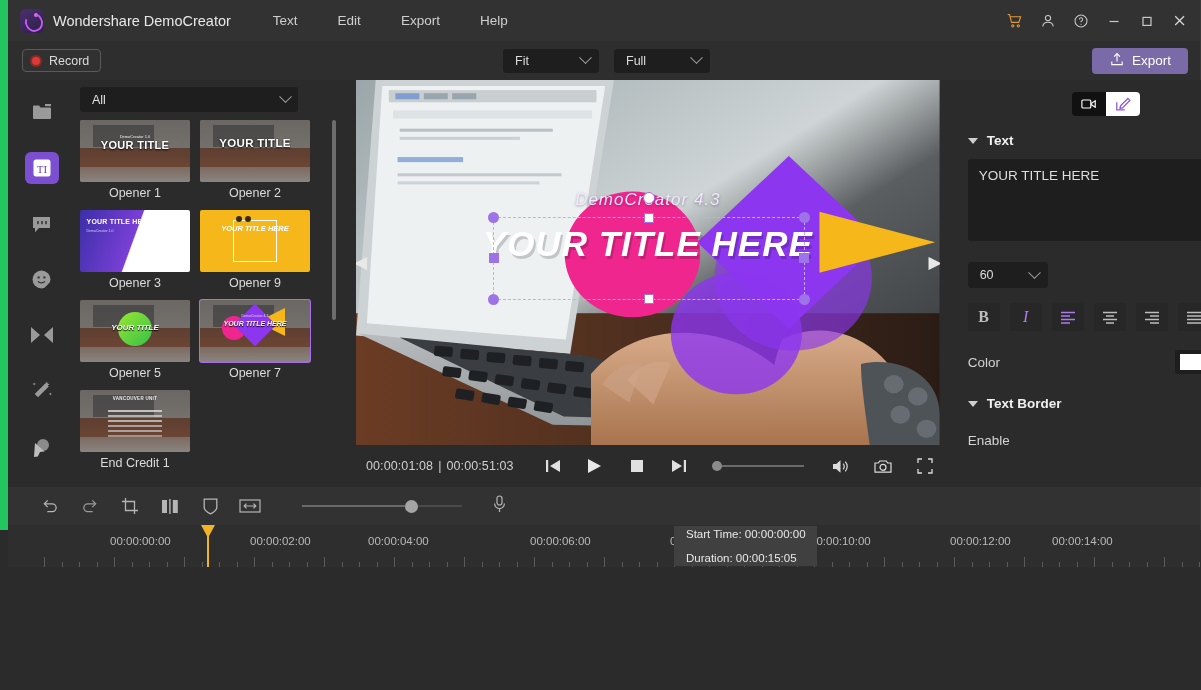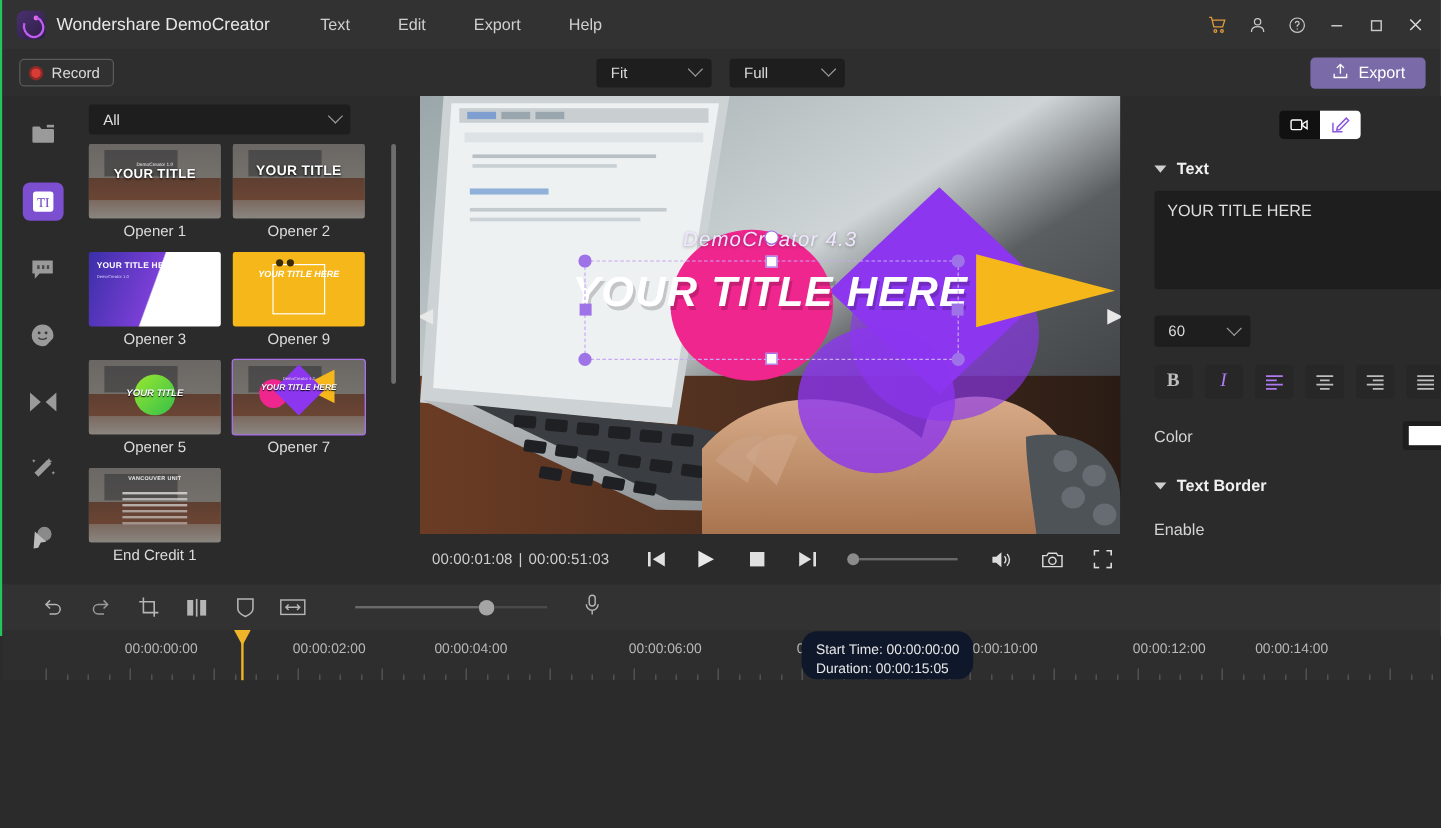--- a/index.html
+++ b/index.html
@@ -7,21 +7,21 @@
     width: 1201px; height: 690px;
     background: #2b2b2b;
     font-family: "Liberation Sans", sans-serif;
     overflow: hidden;
     color: #d8d8d8;
     -webkit-font-smoothing: antialiased;
   }
   .app {
     position: relative; width: 1201px; height: 530px;
     background: #2e2e2e;
-    border-left: 2px solid #22c55e;
+    border-left: 8px solid #22c55e;
     border-right: 1px solid #3a3a3a;
     display: flex; flex-direction: column;
   }
 
   
   .titlebar {
     height: 41px; background: #323232;
     display: flex; align-items: center;
     flex: 0 0 41px;
   }
@@ -224,23 +224,23 @@
 
   .ruler {
     height: 42px; background: #2e2e2e; position: relative; flex: 0 0 42px;
     overflow: hidden;
   }
   .rlabel { position: absolute; top: 10px; font-size: 11.5px; color: #b9b9b9; }
   .tick { position: absolute; bottom: 0; width: 1px; background: #5a5a5a; }
   .tick.maj { height: 10px; } .tick.min { height: 5px; }
   .tooltip {
     position: absolute; left: 666px; top: 1px; width: 143px; height: 40px;
-    background: #0f172a; color: #e8e8e8; font-size: 11.5px;
-    display: flex; flex-direction: column; justify-content: flex-end;
-    padding-left: 12px; line-height: 16px; z-index: 8; border-radius: 13px;
+    background: #404040; color: #e8e8e8; font-size: 11.5px;
+    display: flex; flex-direction: column; justify-content: space-between;
+    padding-left: 12px; line-height: 16px; z-index: 8;
   }
 
   .tracks { flex: 1; background: #2b2b2b; position: relative; overflow: hidden; }
   .trk { position: absolute; left: 0; right: 0; display: flex; }
   .trk-hd { width: 105px; flex: none; position: relative; background:#2e2e2e; }
   .trk-num { position: absolute; left: 26px; top: 12px; font-size: 12.5px; color: #e0c06a; }
   .trk-ico { position: absolute; top: 38px; cursor: pointer; }
   .trk-body { flex: 1; position: relative; }
   .clip-video {
     position: absolute; left: 0; top: 3px; height: 66px; width: 351px;

